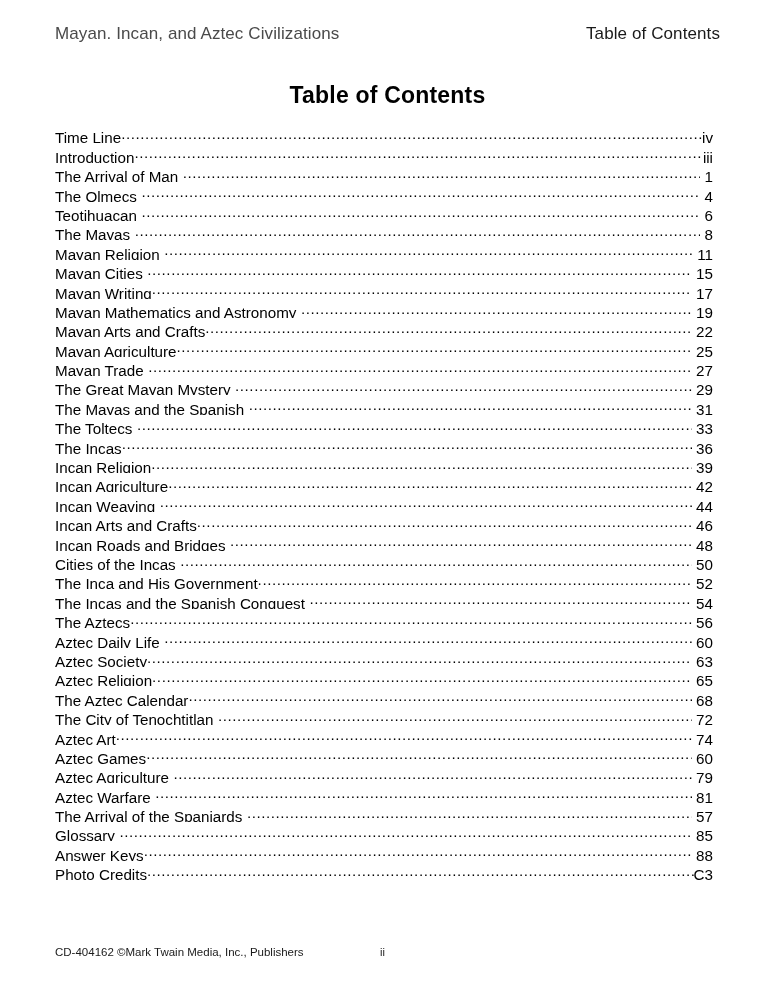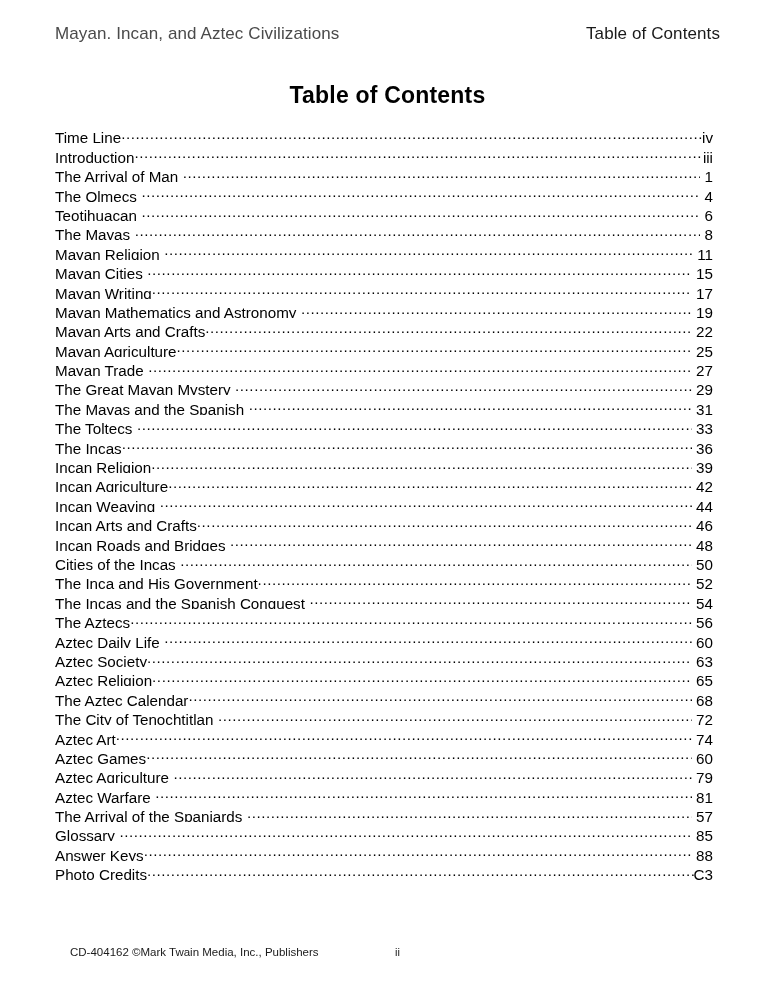--- a/index.html
+++ b/index.html
@@ -111,21 +111,21 @@
     color: #000000;
   }
   .toc-entry.gap-after .toc-page {
     padding-left: 4.5px;
   }
 
   
   .footer {
     position: absolute;
     bottom: 40px;
-    left: 70px;
+    left: 55px;
     right: 55px;
     height: 16px;
     font-size: 11.5px;
     line-height: 16px;
     color: #1a1a1a;
   }
   .footer-imprint {
     position: absolute;
     left: 0;
     top: 0;

